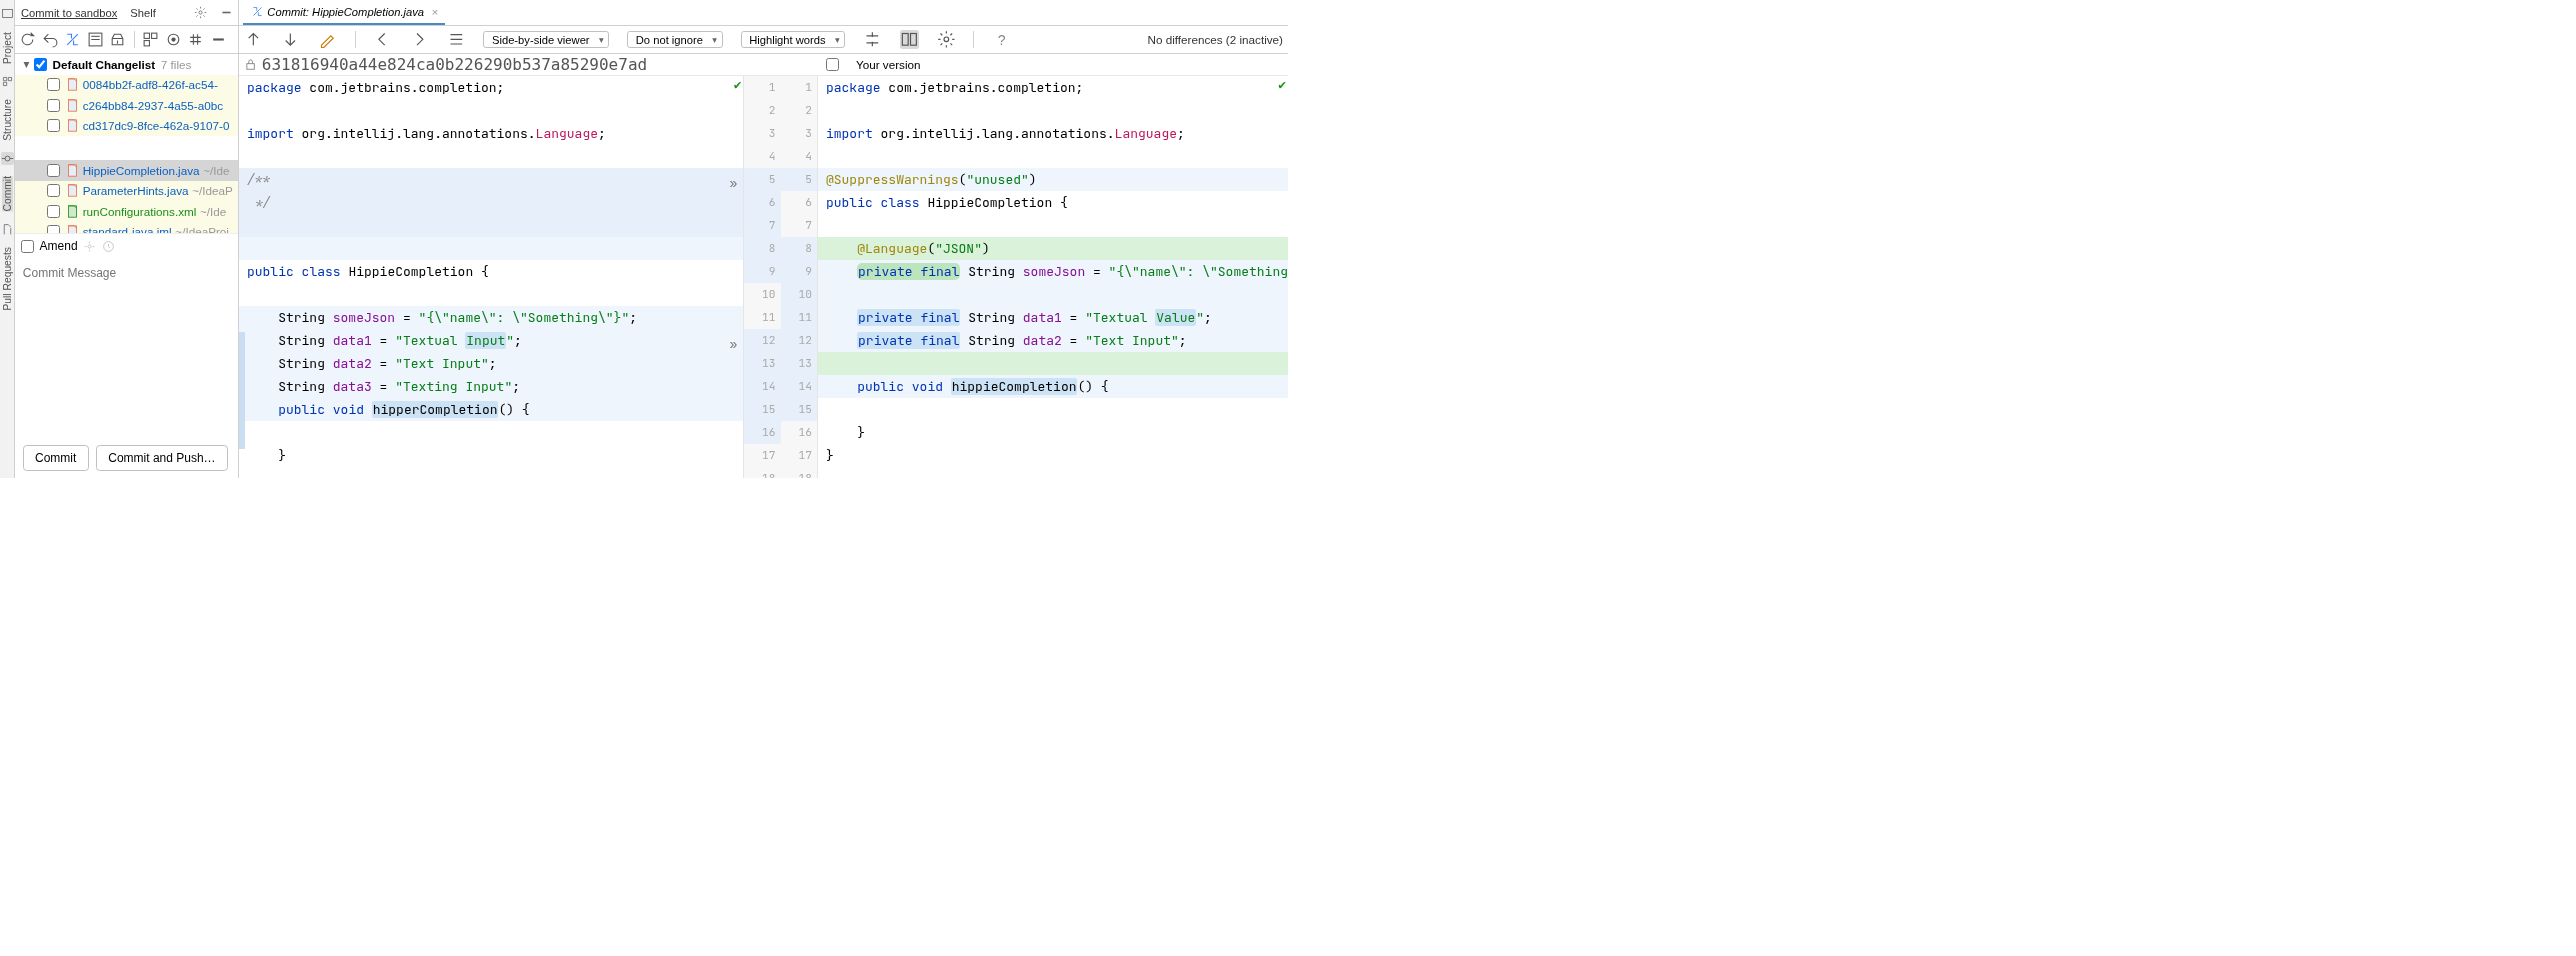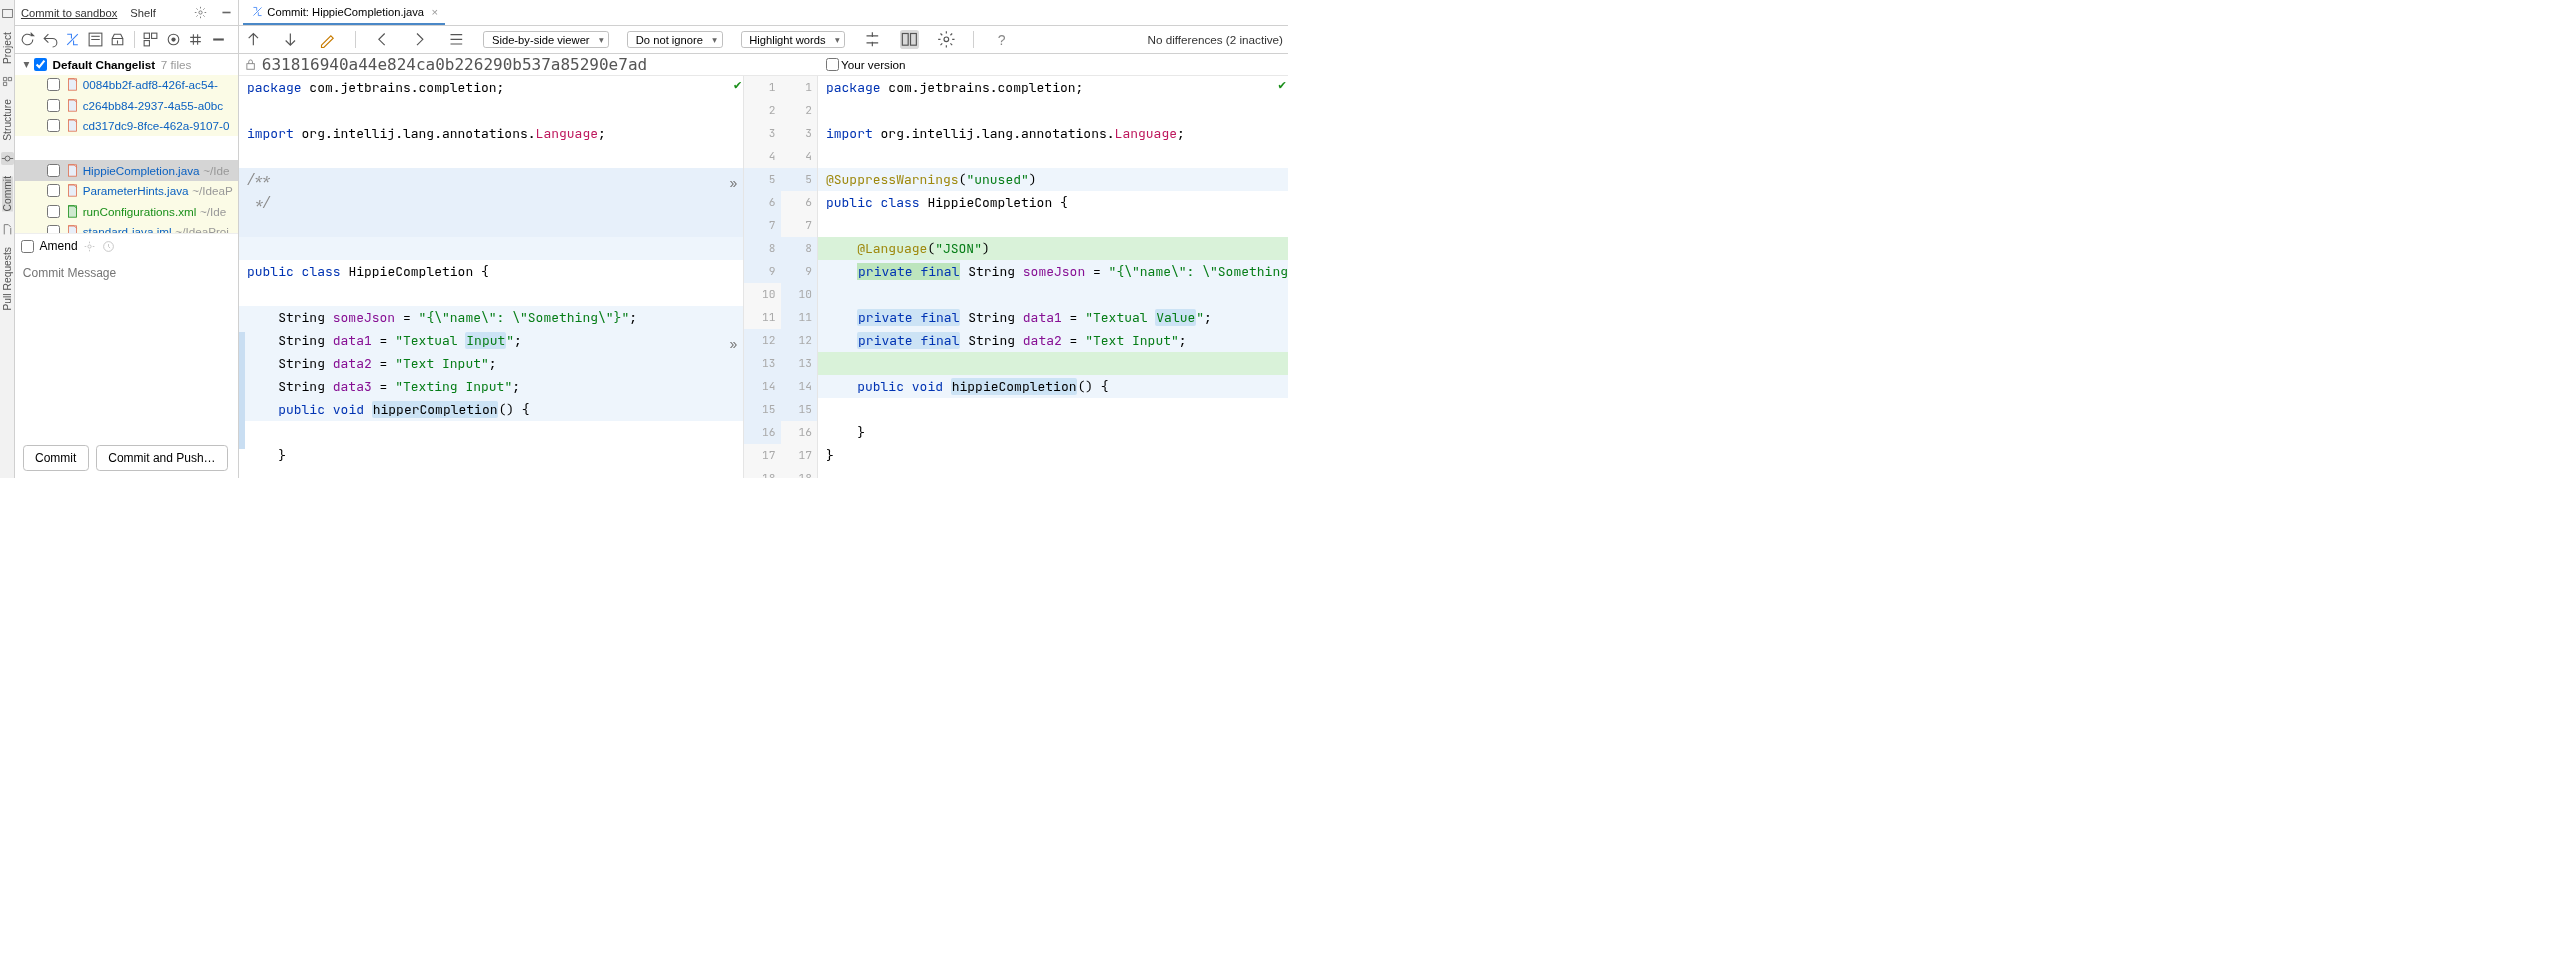--- a/index.html
+++ b/index.html
@@ -31,36 +31,36 @@
   .tree-row .path { color:#999; margin-left:3.7px; }
   .tree-row .count { color:#999; margin-left:5.6px; }
   .amend-row { display:flex; align-items:center; height:26px; padding:0 5.6px; gap:5.6px; border-top:0.9px solid #eee; }
   .amend-row .aico { width:13px; height:13px; color:#bbb; }
   .commit-msg { flex:1; min-height:0; }
   .commit-msg textarea { width:100%; height:100%; border:none; outline:none; resize:none; padding:7.5px; font-size:12px; font-family:inherit; color:#999; }
   .bottom-btns { display:flex; gap:7.5px; padding:7.5px; }
   .btn { border:0.9px solid #c0c0c0; background:#fff; border-radius:3.7px; padding:4.7px 11.2px; font-size:12px; cursor:pointer; }
   
   .editor-area { flex:1; display:flex; flex-direction:column; }
-  .ed-tabs { height:26px; border-bottom:0.9px solid #d0d0d0; display:flex; align-items:flex-end; padding-left:3.7px; }
+  .ed-tabs { height:26px; border-bottom:0.9px solid #d0d0d0; display:flex; align-items:flex-end; padding-left:3.7px;font-style:italic; }
   .ed-tab { display:flex; align-items:center; gap:3.7px; padding:0 7.5px; height:100%; border-bottom:2.8px solid #4a88c7; font-size:11.2px; }
   .ed-tab .ico { width:13px; height:13px; }
   .ed-tab .close { color:#999; cursor:pointer; margin-left:3.7px; }
   .diff-toolbar { height:28px; border-bottom:0.9px solid #d0d0d0; display:flex; align-items:center; padding:0 5px; gap:18px; }
   .diff-toolbar .tb { width:18.7px; height:18.7px; display:flex; align-items:center; justify-content:center; cursor:pointer; color:#555; }
   .diff-toolbar .tb.active { background:#d9d9d9; border-radius:2.8px; }
   .diff-toolbar .sep { width:0.9px; height:17px; background:#d0d0d0; }
   .combo { border:0.9px solid #c0c0c0; border-radius:2.8px; padding:1.9px 18.7px 1.9px 7.5px; font-size:11.2px; position:relative; background:#fff; cursor:pointer; }
   .combo::after { content:"▾"; position:absolute; right:4.7px; top:1.9px; font-size:9.3px; color:#666; }
   .diff-toolbar .spacer { flex:1; }
   .diff-toolbar .status { font-size:11.7px; color:#333; }
   .diff-header { height:22.4px; display:flex; align-items:center; border-bottom:0.9px solid #e8e8e8; font-size:11.7px; }
   .diff-header .left { width:504px; display:flex; align-items:center; gap:5.6px; padding-left:5.6px; color:#555; }
   .diff-header .mid { width:75px; }
-  .diff-header .right { flex:1; display:flex; align-items:center; gap:2px; padding-left:7.5px; }
+  .diff-header .right { flex:1; display:flex; align-items:center; gap:17px; padding-left:7.5px; }
   .lock-ico { width:11.2px; height:11.2px; color:#888; }
   .diff-body { flex:1; display:flex; font-family: "JetBrains Mono","Consolas",monospace; font-size:13px; overflow:hidden; }
   .pane { position:relative; overflow:hidden; }
   .pane.left { width:504px; }
   .gutter-mid { width:75px; background:#f7f7f7; border-left:0.9px solid #e5e5e5; border-right:0.9px solid #e5e5e5; display:flex; }
   .gut-col { width:37px; text-align:right; color:#aaa; font-size:11.2px; padding-top:0; }
   .gut-col .gl { height:23px; line-height:23px; padding-right:5.6px; position:relative; }
   .gut-col .gl.hl { background:#e7f0fa; }
   .gut-col .gl .arrow { position:absolute; left:-15px; top:3.7px; color:#777; font-size:13px; }
   .gut-col .gl .cb { position:absolute; right:-17px; top:3.7px; }
@@ -72,21 +72,21 @@
   .gut-strip { position:absolute; left:0; top:0; width:5.6px; height:100%; }
   .strip-seg { position:absolute; left:0; width:5.6px; }
   .strip-blue { background:#c9def2; }
   .kw { color:#0033b3; }
   .ann { color:#9e880d; }
   .str { color:#067d17; }
   .cmt { color:#8c8c8c; font-style:italic; }
   .cls { color:#be185d; }
   .fld { color:#871094; }
   .hl-span { background:#cce3f5; border-radius:1.9px; padding:0 0.9px; }
-  .hl-span-g { background:#bde5bd; border-radius:0; padding:0 0.9px; }
+  .hl-span-g { background:#bde5bd; border-radius:5px; padding:0 0.9px; }
   .err-strip { position:absolute; right:0; top:0; width:9.3px; height:100%; }
   .tick { color:#1a8f1a; position:absolute; top:0; right:1.9px; font-size:13px; }
   svg { display:block; }
 </style>
 </head>
 <body>
 
 <div class="root">
 
   <div class="tool-strip">

